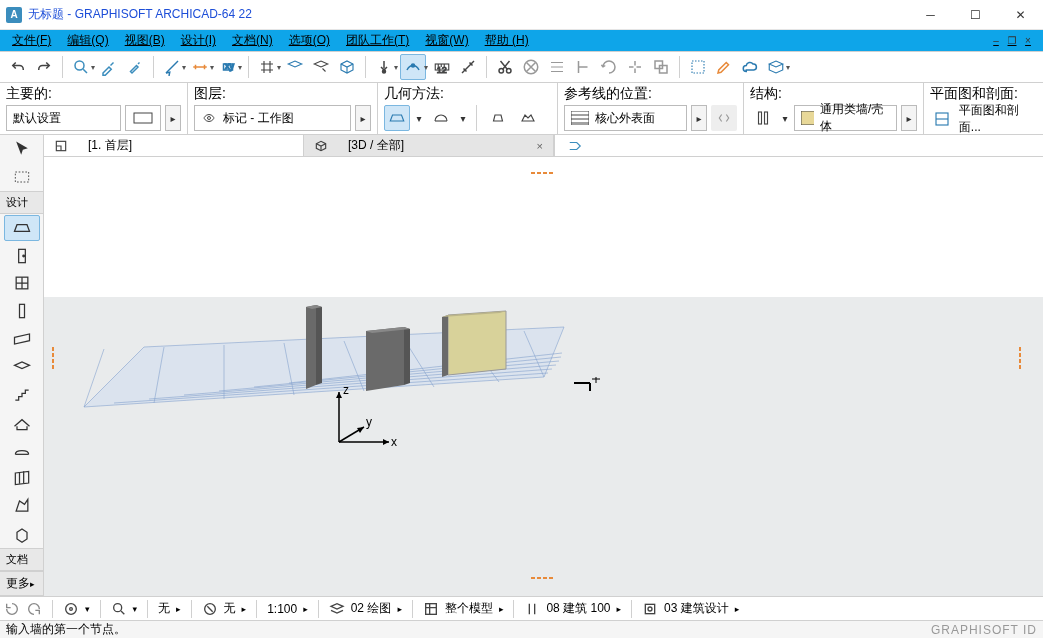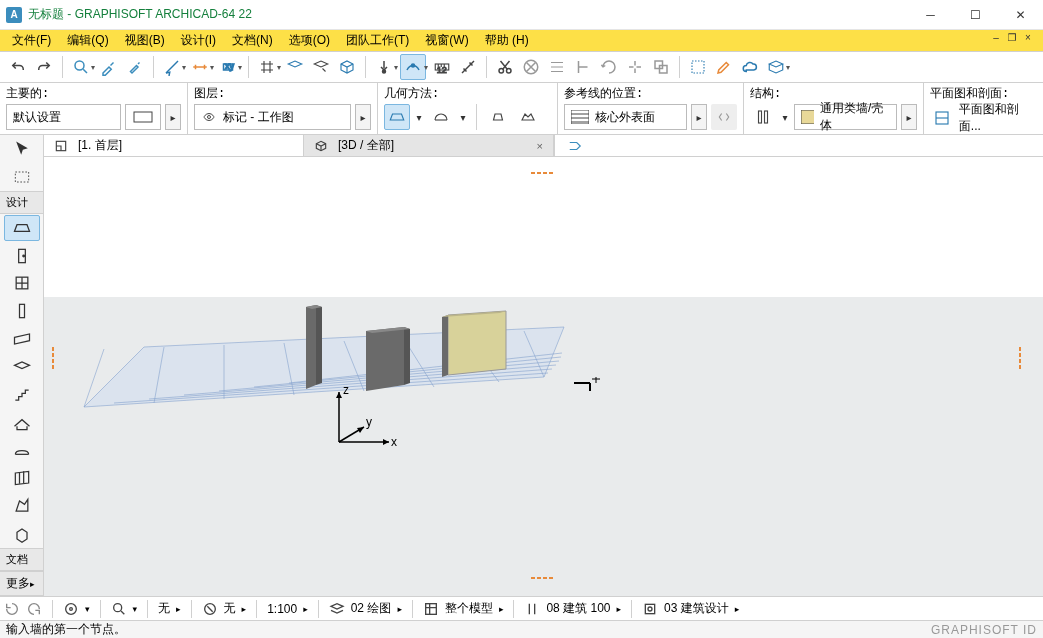--- a/index.html
+++ b/index.html
@@ -1,50 +1,50 @@
 <!DOCTYPE html>
 <html><head>
 <meta charset="utf-8">
 <style>
 * { box-sizing: border-box; margin: 0; padding: 0; font-family: "Microsoft YaHei", Arial, sans-serif; font-size: 12px; }
 body { background: #fff; width: 1043px; height: 638px; overflow: hidden; }
 .titlebar { height: 30px; display: flex; align-items: center; background: #fff; border-bottom: 1px solid #e5e5e5; }
 .titlebar .app-icon { width: 16px; height: 16px; margin: 0 6px; background: #3b8dbd; border-radius: 2px; display:flex; align-items:center; justify-content:center; color:#fff; font-size:10px; font-weight:bold; }
-.titlebar .title { flex: 1; color: #15803d; }
+.titlebar .title { flex: 1; color: #1d4ed8; }
 .win-btns { display: flex; }
 .win-btn { width: 45px; height: 30px; display: flex; align-items: center; justify-content: center; color: #333; }
-.menubar { height: 22px; display: flex; padding: 0 4px; background: #fde047; border-bottom: 1px solid #d0d0d0; }
+.menubar { height: 22px; display: flex; align-items: center; padding: 0 4px; background: #0ea5e9; border-bottom: 1px solid #d0d0d0; text-decoration: underline; }
 .menubar .menu-item { padding: 2px 8px; color: #000; }
 .menubar .spacer { flex: 1; }
 .mdi-btns { display: flex; gap: 2px; margin-right: 4px; }
 .mdi-btn { width: 14px; height: 14px; display: flex; align-items: center; justify-content: center; font-size: 10px; color:#333; }
 .toolbar { height: 31px; display: flex; align-items: center; padding: 0 6px; gap: 2px; background: #fff; border-bottom: 1px solid #d0d0d0; }
 .tb-btn { width: 24px; height: 24px; display: flex; align-items: center; justify-content: center; border-radius: 2px; color: #444; }
 .tb-btn svg { width: 18px; height: 18px; }
 .tb-sep { width: 1px; height: 22px; background: #d0d0d0; margin: 0 4px; }
 .tb-dd { display:flex; align-items:center; }
 .tb-dd .caret { font-size:8px; color:#555; margin-left:-2px; }
 .optbar { display: flex; background: #fff; border-bottom: 1px solid #d0d0d0; }
 .optgroup { border-right: 1px solid #d0d0d0; padding: 2px 6px 4px; display:flex; flex-direction:column; gap:2px; }
-.opt-label { font-size: 12px; color: #000; font-family: Liberation Mono, monospace; }
+.opt-label { font-size: 14px; color: #000; }
 .opt-row { display: flex; align-items: center; gap: 4px; height: 28px; }
 .opt-field { border: 1px solid #bbb; height: 26px; background:#fff; display:flex; align-items:center; padding:0 6px; gap:6px; }
 .arrow-btn { width:16px; height:26px; border:1px solid #bbb; background:#f4f4f4; display:flex; align-items:center; justify-content:center; font-size:10px; color:#333; }
 .small-sep { width:1px; height:26px; background:#d0d0d0; margin:0 4px; }
 .icon-btn { width:26px; height:26px; border:1px solid transparent; display:flex; align-items:center; justify-content:center; border-radius:2px; }
 .icon-btn.active { background:#cfe6f7; border-color:#7bb7e0; }
 .main { display:flex; height: calc(638px - 30px - 22px - 31px - 52px - 24px - 18px); }
 .toolbox { width:44px; background:#f5f5f5; border-right:1px solid #d0d0d0; display:flex; flex-direction:column; align-items:center; gap:0; overflow:hidden; }
 .toolbox .sec-label { width:100%; padding:3px 6px; background:#e8e8e8; color:#000; font-size:11px; border-bottom:1px solid #d0d0d0; border-top:1px solid #d0d0d0; }
 .tool { width:36px; height:28px; display:flex; align-items:center; justify-content:center; margin:1px 0; border:1px solid transparent; border-radius:2px; }
 .tool.active { background:#cfe6f7; border-color:#7bb7e0; }
 .tool svg { width:20px; height:20px; color:#444; }
 .viewarea { flex:1; display:flex; flex-direction:column; }
 .tabs { height:22px; display:flex; border-bottom:1px solid #d0d0d0; background:#fff; }
-.tab { display:flex; align-items:center; gap:10px; padding:0 10px; border-right:1px solid #d0d0d0; color:#000; }
+.tab { display:flex; align-items:center; gap:20px; padding:0 10px; border-right:1px solid #d0d0d0; color:#000; }
 .tab.active { background:#e5e5e5; }
 .tab .x { margin-left:6px; color:#666; font-size:11px; }
 .tab-ext { width:40px; display:flex; align-items:center; justify-content:center; border-left:1px solid #d0d0d0; color:#3b8dbd; }
 .canvas { flex:1; position:relative; background:#fff; overflow:hidden; }
 .canvas .sky { position:absolute; top:0; left:0; right:0; height:140px; background:#fff; }
 .canvas .ground { position:absolute; top:140px; left:0; right:0; bottom:0; background:#e9ebec; }
 .drag-handle { position:absolute; width:28px; height:6px; }
 .drag-handle span { display:inline-block; width:4px; height:2px; background:#e88a3a; margin:0 1px; }
 .axis { position:absolute; left:275px; top:225px; }
 .bottombar { height:24px; display:flex; align-items:center; border-top:1px solid #d0d0d0; background:#fff; padding:0 4px; gap:6px; }

